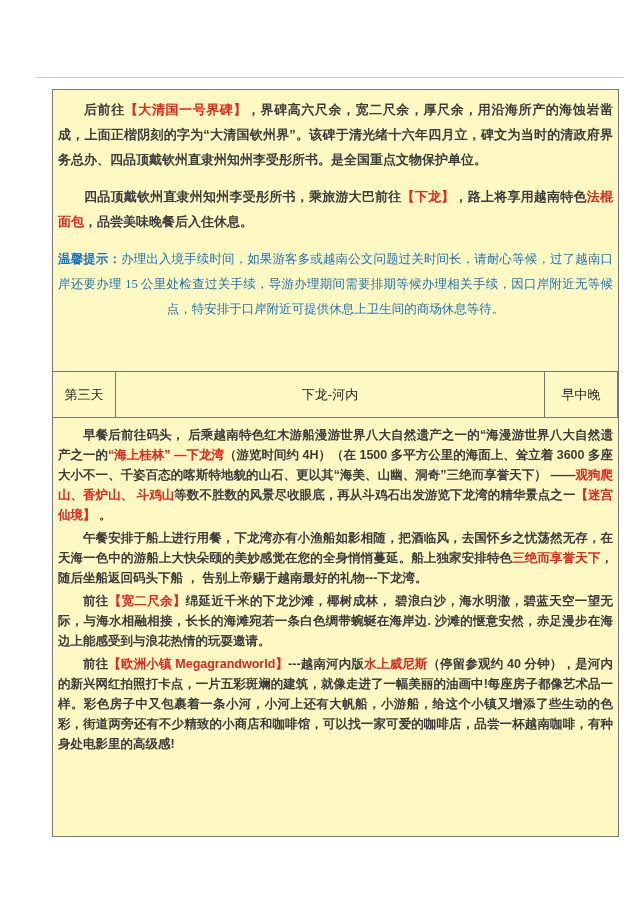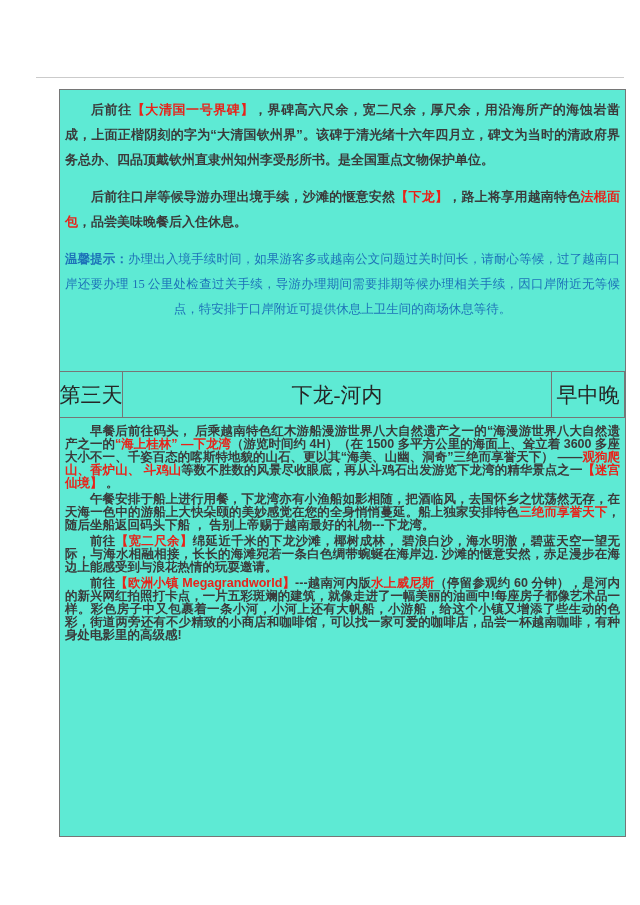--- a/index.html
+++ b/index.html
@@ -3,51 +3,51 @@
 <meta charset="utf-8">
 <style>
   html,body{margin:0;padding:0;background:#ffffff;}
   body{
     width:640px;height:905px;position:relative;
     font-family:"Liberation Sans","DejaVu Sans",sans-serif;
   }
   .page{position:absolute;inset:0;background:#fff;overflow:hidden;}
   .top-rule{position:absolute;left:36px;top:77px;width:588px;height:1px;background:var(--rule-gray,#cbcbcb);}
   .itinerary-table{
-    position:absolute;left:59px;top:89px;width:565px;
+    position:absolute;left:52px;top:89px;width:565px;
     border:1px solid var(--border-gray,#767676);
-    background:#5eead4;
+    background:#fef9c3;
   }
   .cell{box-sizing:border-box;overflow:hidden;}
   .cell-day2{
     height:282px;padding:7px 5px 0 5px;
     border-bottom:1px solid var(--border-gray,#767676);
   }
   .cell-day3{height:418px;padding:7px 5px 0 5px;}
   .para{
     margin:0 0 12px 0;
     font-size:13px;line-height:25px;font-weight:bold;
     color:var(--body-text,#3b3b3b);
     text-indent:2em;text-align:justify;
   }
-  .cell-day3 .para{font-size:12.5px;line-height:13px;margin:0 0 3px 0;}
+  .cell-day3 .para{font-size:12.5px;line-height:20px;margin:0 0 3px 0;}
   .seg-red{color:var(--highlight-red,#e8231a);}
   .tips{
     margin:13px 0 0 0;
     font-family:"Liberation Serif","DejaVu Serif",serif;
     font-size:12.5px;line-height:25px;
     color:var(--tips-blue,#1d72b8);
     text-align:justify;text-align-last:center;
   }
   .tips-label{font-weight:bold;}
   .day-row{
     display:flex;height:45px;
     border-bottom:1px solid var(--border-gray,#767676);
     font-family:"Liberation Serif","DejaVu Serif",serif;
-    font-size:21px;color:#262626;
+    font-size:13px;color:#262626;
   }
   .day-row > div{
     display:flex;align-items:center;justify-content:center;
     box-sizing:border-box;border-right:1px solid var(--border-gray,#767676);
     overflow:hidden;white-space:nowrap;
   }
   .col-day{width:63px;}
   .col-route{flex:1;}
   .col-meals{width:73px;}
   .col-hotel{width:79px;border-right:none;}
@@ -56,34 +56,34 @@
 <body style="--highlight-red: #e8231a; --tips-blue: #1d72b8; --body-text: #3b3b3b; --border-gray: #767676; --rule-gray: #cbcbcb;">
 
 <div class="page">
   <div class="top-rule"></div>
 
   <div class="itinerary-table">
 
     <div class="cell cell-day2">
       <div>
           <p class="para"><span class="seg-normal">后前往</span><span class="seg-red">【大清国一号界碑】</span><span class="seg-normal">，界碑高六尺余，宽二尺余，厚尺余，用沿海所产的海蚀岩凿成，上面正楷阴刻的字为“大清国钦州界”。该碑于清光绪十六年四月立，碑文为当时的清政府界务总办、四品顶戴钦州直隶州知州李受彤所书。是全国重点文物保护单位。</span></p>
-          <p class="para"><span class="seg-normal">后前往口岸等候导游办理出境手续，沙滩的惬意安然</span><span class="seg-red">【下龙】</span><span class="seg-normal">，路上将享用越南特色</span><span class="seg-red">法棍面包</span><span class="seg-normal">，品尝美味晚餐后入住休息。</span></p>
+          <p class="para"><span class="seg-normal">四品顶戴钦州直隶州知州李受彤所书，乘旅游大巴前往</span><span class="seg-red">【下龙】</span><span class="seg-normal">，路上将享用越南特色</span><span class="seg-red">法棍面包</span><span class="seg-normal">，品尝美味晚餐后入住休息。</span></p>
         </div>
       <p class="tips"><span class="tips-label">温馨提示：</span><span class="tips-text">办理出入境手续时间，如果游客多或越南公文问题过关时间长，请耐心等候，过了越南口岸还要办理 15 公里处检查过关手续，导游办理期间需要排期等候办理相关手续，因口岸附近无等候点，特安排于口岸附近可提供休息上卫生间的商场休息等待。</span></p>
     </div>
 
     <div class="day-row">
       <div class="col-day">第三天</div>
       <div class="col-route">下龙-河内</div>
       <div class="col-meals">早中晚</div>
     </div>
 
     <div class="cell cell-day3">
       <div>
           <p class="para"><span class="seg-normal">早餐后前往码头， 后乘越南特色红木游船漫游世界八大自然遗产之一的“海漫游世界八大自然遗产之一的</span><span class="seg-red">“海上桂林” —下龙湾</span><span class="seg-normal">（游览时间约 4H）（在 1500 多平方公里的海面上、耸立着 3600 多座大小不一、千姿百态的喀斯特地貌的山石、更以其“海美、山幽、洞奇”三绝而享誉天下） ——</span><span class="seg-red">观狗爬山、香炉山、 斗鸡山</span><span class="seg-normal">等数不胜数的风景尽收眼底，再从斗鸡石出发游览下龙湾的精华景点之一</span><span class="seg-red">【迷宫仙境】</span><span class="seg-normal"> 。</span></p>
           <p class="para"><span class="seg-normal">午餐安排于船上进行用餐，下龙湾亦有小渔船如影相随，把酒临风，去国怀乡之忧荡然无存，在天海一色中的游船上大快朵颐的美妙感觉在您的全身悄悄蔓延。船上独家安排特色</span><span class="seg-red">三绝而享誉天下</span><span class="seg-normal">，随后坐船返回码头下船 ， 告别上帝赐于越南最好的礼物---下龙湾。</span></p>
           <p class="para"><span class="seg-normal">前往</span><span class="seg-red">【宽二尺余】</span><span class="seg-normal">绵延近千米的下龙沙滩，椰树成林， 碧浪白沙，海水明澈，碧蓝天空一望无际，与海水相融相接，长长的海滩宛若一条白色绸带蜿蜒在海岸边. 沙滩的惬意安然，赤足漫步在海边上能感受到与浪花热情的玩耍邀请。</span></p>
-          <p class="para"><span class="seg-normal">前往</span><span class="seg-red">【欧洲小镇 Megagrandworld】</span><span class="seg-normal">---越南河内版</span><span class="seg-red">水上威尼斯</span><span class="seg-normal">（停留参观约 60 分钟），是河内的新兴网红拍照打卡点，一片五彩斑斓的建筑，就像走进了一幅美丽的油画中!每座房子都像艺术品一样。彩色房子中又包裹着一条小河，小河上还有大帆船，小游船，给这个小镇又增添了些生动的色彩，街道两旁还有不少精致的小商店和咖啡馆，可以找一家可爱的咖啡店，品尝一杯越南咖啡，有种身处电影里的高级感!</span></p>
+          <p class="para"><span class="seg-normal">前往</span><span class="seg-red">【欧洲小镇 Megagrandworld】</span><span class="seg-normal">---越南河内版</span><span class="seg-red">水上威尼斯</span><span class="seg-normal">（停留参观约 40 分钟），是河内的新兴网红拍照打卡点，一片五彩斑斓的建筑，就像走进了一幅美丽的油画中!每座房子都像艺术品一样。彩色房子中又包裹着一条小河，小河上还有大帆船，小游船，给这个小镇又增添了些生动的色彩，街道两旁还有不少精致的小商店和咖啡馆，可以找一家可爱的咖啡店，品尝一杯越南咖啡，有种身处电影里的高级感!</span></p>
         </div>
     </div>
 
   </div>
 </div>
 
 </body></html>

